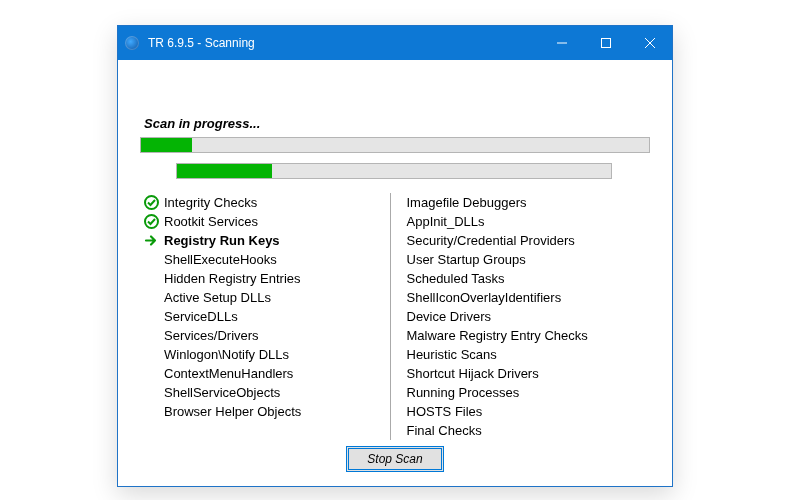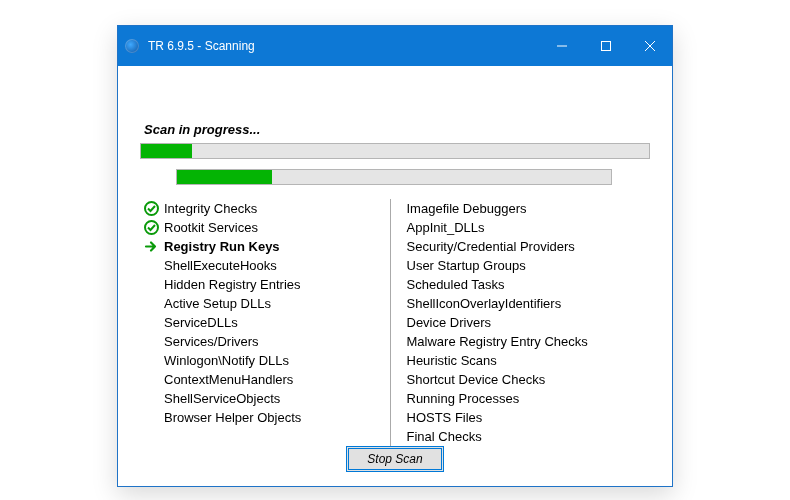--- a/index.html
+++ b/index.html
@@ -1,17 +1,17 @@
 <!DOCTYPE html>
 <html><head>
 <meta charset="utf-8">
 <style>
   html,body{margin:0;padding:0;width:790px;height:500px;background:#fff;font-family:"Segoe UI",Tahoma,sans-serif;font-size:13px;color:#000;}
   .window{position:absolute;left:117px;top:25px;width:554px;height:460px;border:1px solid #1f73c7;box-shadow:0 8px 24px rgba(0,0,0,.15);background:#fff;}
-  .titlebar{height:40px;background:#0d78d5;display:flex;align-items:center;color:#fff;font-size:12px;}
+  .titlebar{height:34px;background:#0d78d5;display:flex;align-items:center;color:#fff;font-size:12px;}
   .titlebar .icon-wrap{width:28px;height:30px;display:flex;align-items:center;justify-content:center;}
   .titlebar .title{flex:1;padding-left:2px;}
   .winbtns{display:flex;height:30px;}
   .winbtn{width:44px;height:30px;display:flex;align-items:center;justify-content:center;color:#fff;}
   .winbtn svg{display:block;}
   .content{padding:14px 22px 0 22px;margin-top:40px;}
   .h1{font-weight:bold;font-style:italic;margin:2px 0 6px 4px;}
   .bar-outer{height:16px;border:1px solid #b5b5b5;background:#e5e5e5;box-sizing:border-box;}
   .bar-inner{height:100%;background:#04b404;}
   .bar1{width:100%;margin:0 0 10px 0;}
@@ -163,21 +163,21 @@
           <div class="row">
             <span class="txt">Device Drivers</span>
           </div>
           <div class="row">
             <span class="txt">Malware Registry Entry Checks</span>
           </div>
           <div class="row">
             <span class="txt">Heuristic Scans</span>
           </div>
           <div class="row">
-            <span class="txt">Shortcut Device Checks</span>
+            <span class="txt">Shortcut Hijack Drivers</span>
           </div>
           <div class="row">
             <span class="txt">Running Processes</span>
           </div>
           <div class="row">
             <span class="txt">HOSTS Files</span>
           </div>
           <div class="row">
             <span class="txt">Final Checks</span>
           </div>

